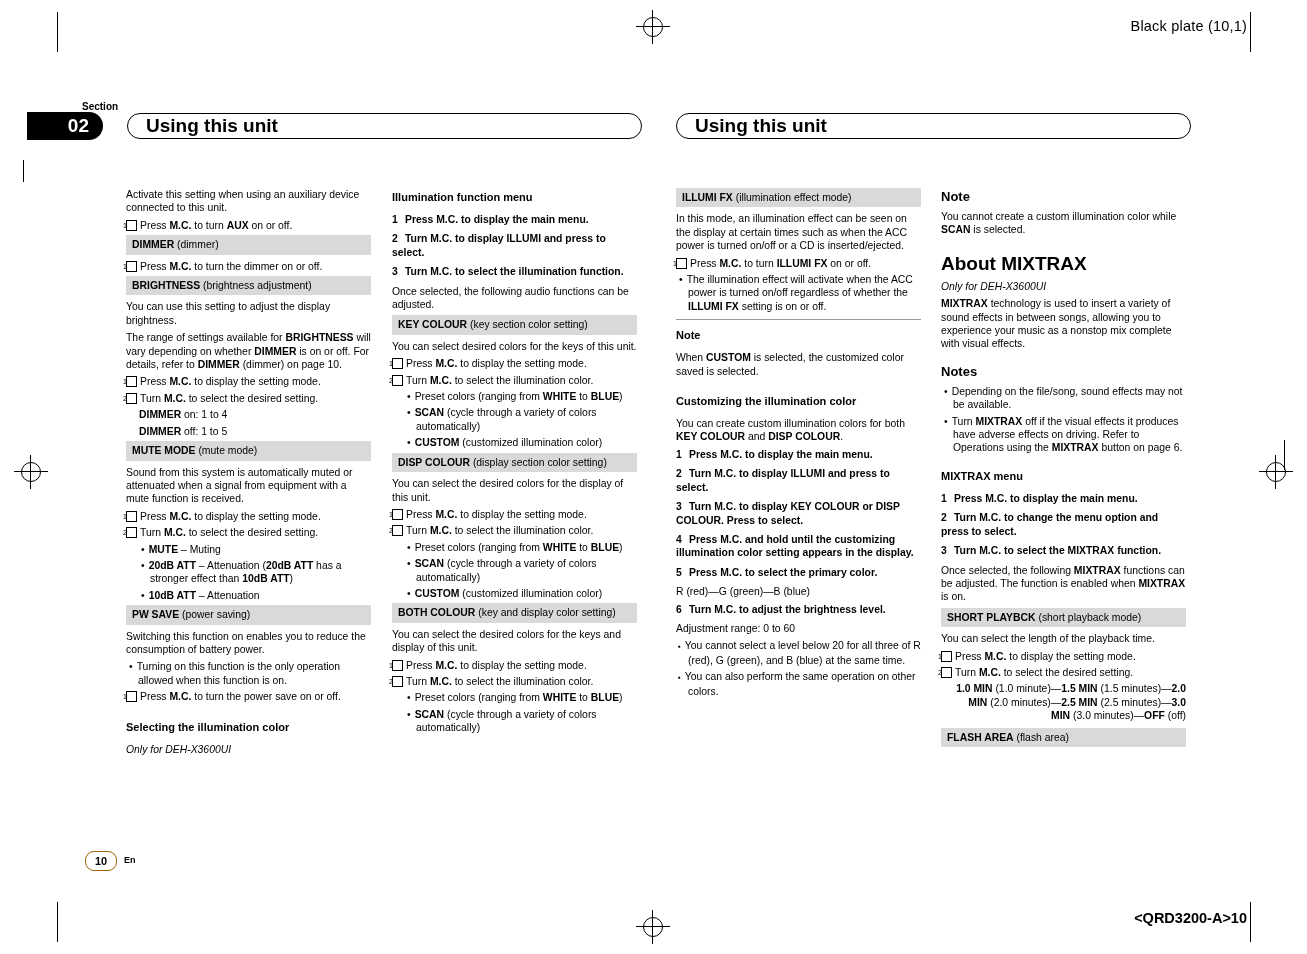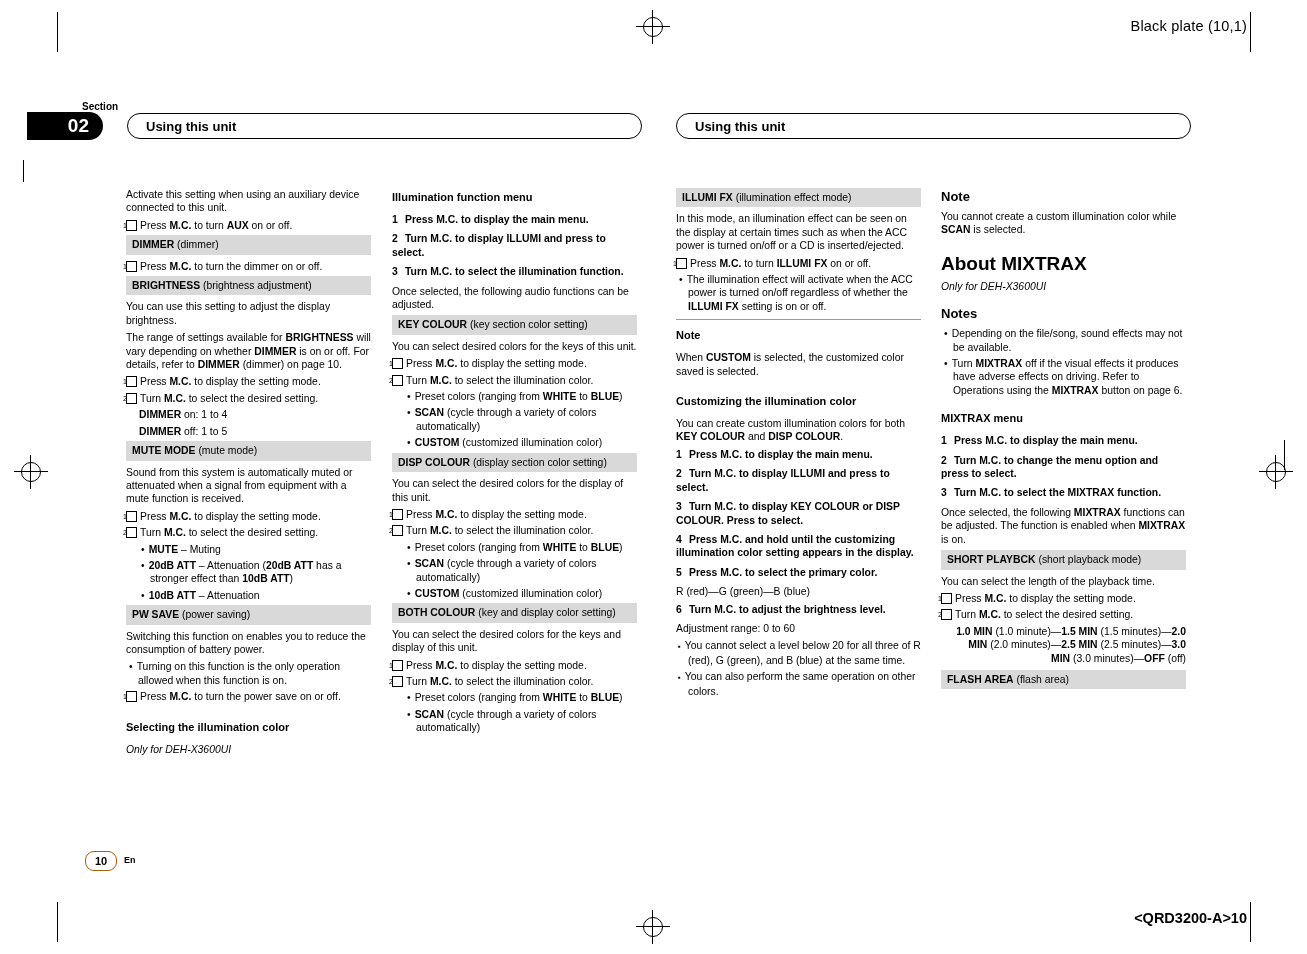--- a/index.html
+++ b/index.html
@@ -22,21 +22,21 @@
 
   
   .section-word{position:absolute;left:82px;top:101px;font-size:10px;font-weight:bold;}
   .section-badge{position:absolute;left:27px;top:112px;width:76px;height:28px;background:#000;
       border-radius:0 14px 14px 0;color:#fff;font-size:19px;font-weight:bold;
       display:flex;align-items:center;justify-content:flex-end;padding-right:14px;box-sizing:border-box;}
 
   
   .runhead{position:absolute;height:26px;border:1px solid #000;border-radius:13px;
       display:flex;align-items:center;box-sizing:border-box;padding-left:18px;
-      font-size:13px;font-weight:bold;}
+      font-size:19px;font-weight:bold;}
   #rh-left{left:127px;top:113px;width:515px;}
   #rh-right{left:676px;top:113px;width:515px;}
 
   
   .col{position:absolute;top:188px;width:245px;font-size:10.4px;line-height:13.4px;}
   #col1{left:126px;}
   #col2{left:392px;}
   #col3{left:676px;}
   #col4{left:941px;}
 
@@ -194,20 +194,21 @@
     <p class="sqb">You cannot select a level below 20 for all three of R (red), G (green), and B (blue) at the same time.</p>
     <p class="sqb">You can also perform the same operation on other colors.</p>
   </div>
 
   <div class="col" id="col4">
     <h2 class="head first" style="font-size:13px;margin-bottom:4px;">Note</h2>
     <p>You cannot create a custom illumination color while <b>SCAN</b> is selected.</p>
 
     <h2 class="head" style="font-size:19px;margin-top:18px;">About MIXTRAX</h2>
     <p class="ital">Only for DEH-X3600UI</p>
+    <p><b>MIXTRAX</b> technology is used to insert a variety of sound effects in between songs, allowing you to experience your music as a nonstop mix complete with visual effects.</p>
 
     <h2 class="head" style="font-size:13px;margin-top:12px;margin-bottom:4px;">Notes</h2>
     <p class="bul">Depending on the file/song, sound effects may not be available.</p>
     <p class="bul">Turn <b>MIXTRAX</b> off if the visual effects it produces have adverse effects on driving. Refer to Operations using the <b>MIXTRAX</b> button on page 6.</p>
 
     <h2 class="head" style="margin-top:12px;">MIXTRAX menu</h2>
     <p class="num"><span class="n">1</span><span>Press <b>M.C.</b> to display the main menu.</span></p>
     <p class="num"><span class="n">2</span><span>Turn <b>M.C.</b> to change the menu option and press to select.</span></p>
     <p class="num"><span class="n">3</span><span>Turn <b>M.C.</b> to select the <b>MIXTRAX</b> function.</span></p>
     <p>Once selected, the following <b>MIXTRAX</b> functions can be adjusted. The function is enabled when <b>MIXTRAX</b> is on.</p>

